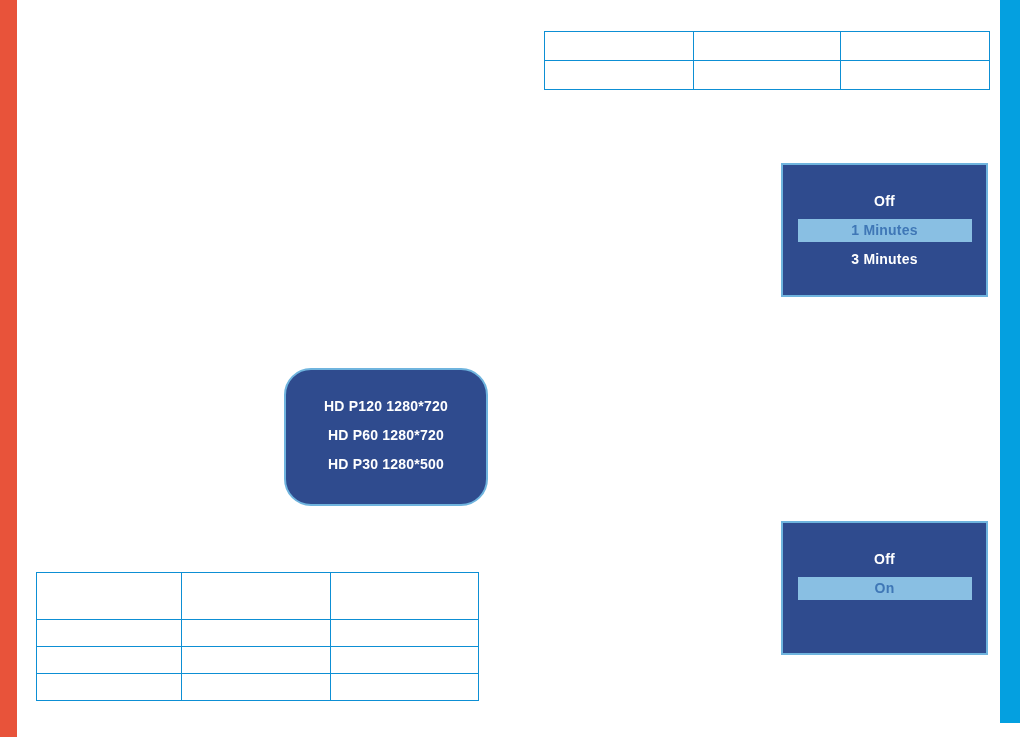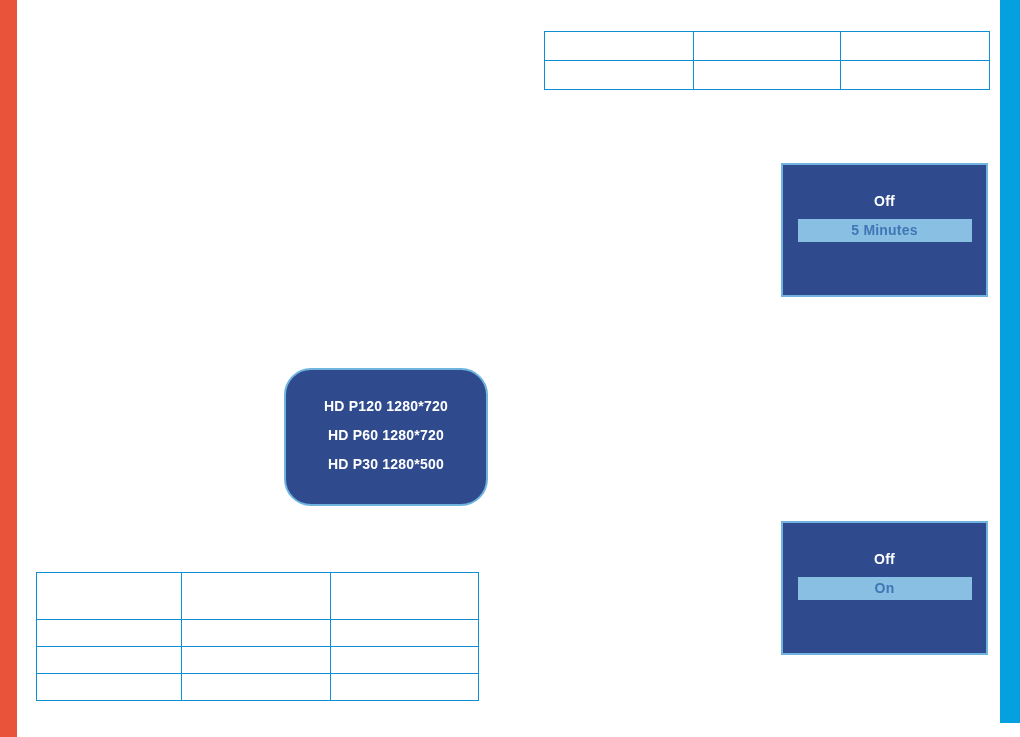--- a/index.html
+++ b/index.html
@@ -161,21 +161,22 @@
     <tr class="short">
       <td class="c0"></td>
       <td class="c1"></td>
       <td class="c2"></td>
     </tr>
   </tbody>
 </table>
 
 <div class="option-panel" id="panel-sleep-timer">
   <div class="option-item spaced">Off</div>
-  <div class="option-item selected spaced">5 Minutes</div>
+  <div class="option-item selected spaced">1 Minutes</div>
+  <div class="option-item">3 Minutes</div>
 </div>
 
 <div class="option-panel" id="panel-resolution">
   <div class="option-item spaced">HD P120 1280*720</div>
   <div class="option-item spaced">HD P60 1280*720</div>
   <div class="option-item spaced">HD P30 1280*500</div>
 </div>
 
 <div class="option-panel" id="panel-onoff">
   <div class="option-item spaced">Off</div>

